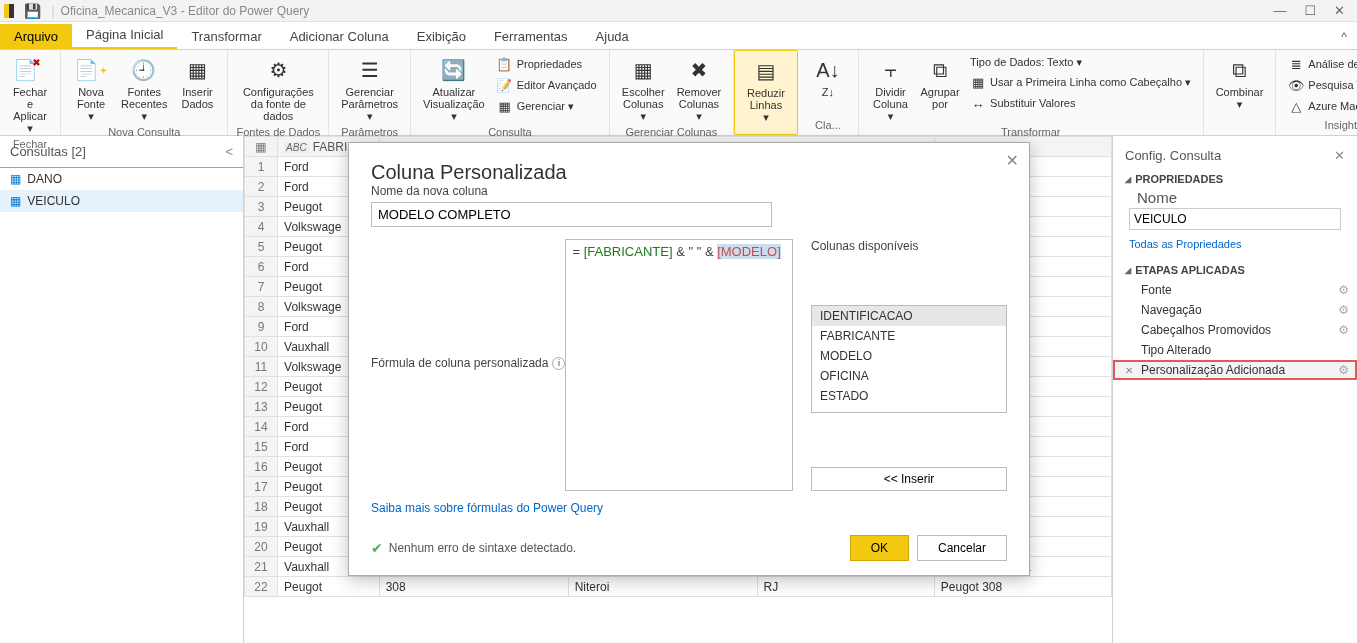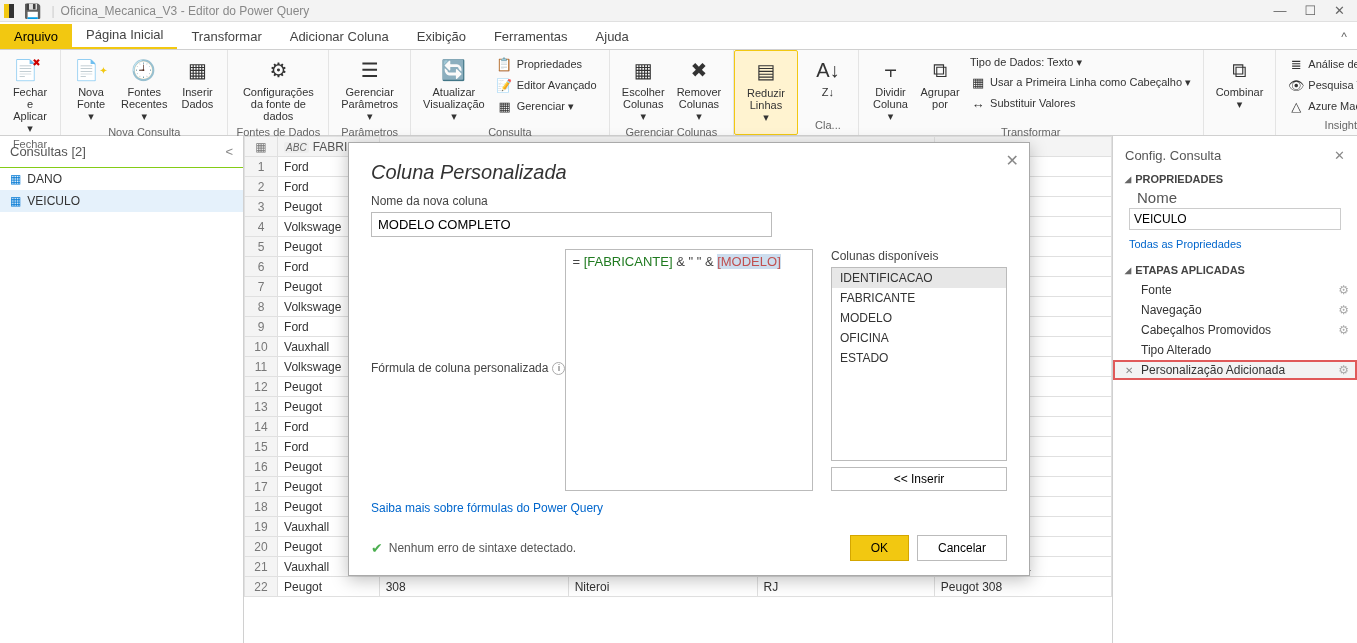--- a/index.html
+++ b/index.html
@@ -59,29 +59,29 @@
 .propinput input { width: 100%; padding: 3px 4px; font-size:12px; border:1px solid #ccc; }
 .link { color: #0066cc; padding: 2px 16px 8px 16px; font-size: 11px; cursor:pointer; }
 .step { padding: 3px 8px 3px 28px; font-size:12px; display:flex; align-items:center; position:relative; }
 .step .gear { margin-left:auto; color:#aaa; font-size:12px; }
 .step.selected-step { background:#f3f3f3; outline: 2px solid #e05a5a; outline-offset:-2px; }
 .step .x { position:absolute; left:12px; color:#888; font-size:10px; }
 
 
 .modal-overlay { position: absolute; left: 348px; top: 142px; width: 682px; height: 434px; background: #fff; border: 1px solid #aaa; box-shadow: 0 4px 16px rgba(0,0,0,0.25); z-index: 100; display:flex; flex-direction:column; padding: 18px 22px 14px 22px; }
 .modal-close { position:absolute; top:8px; right:10px; color:#888; font-size:16px; cursor:pointer; }
-.modal-title { font-size: 20px; color:#333; font-weight:400; margin-bottom: 10px; font-style: italic; }
+.modal-title { font-size: 20px; color:#333; font-weight:400; margin-bottom: 0; }
 .modal-desc { font-size:12px; color:#555; margin-bottom: 14px; }
 .modal-label { font-size:12px; color:#444; margin-bottom:4px; display:flex; align-items:center; gap:4px;}
 .modal-input { width: 401px; padding:4px 6px; font-size:13px; border:1px solid #bbb; margin-bottom:12px; }
 .modal-row { display:flex; gap:18px; flex:1; }
 .formula-box { flex:1; border:1px solid #bbb; padding:4px 6px; font-family: Consolas, monospace; font-size:13px; color:#444; position:relative; }
 .formula-box .field1 { color: #1f7a1f; }
 .formula-box .field2 { color: #c05050; }
-.avail-col { width: 176px; display:flex; flex-direction:column; }
+.avail-col { width: 196px; display:flex; flex-direction:column;gap:48px; }
 .avail-list { flex:1; border:1px solid #bbb; }
 .avail-list .item { padding:3px 8px; font-size:12px; cursor:pointer; }
 .avail-list .item.sel { background:#e7e7e7; }
 .insert-btn { margin-top:6px; padding:4px; border:1px solid #bbb; background:#fff; font-size:12px; cursor:pointer; }
 .modal-link { color:#0066cc; font-size:12px; margin: 10px 0 0 0; cursor:pointer; }
 .modal-footer { display:flex; align-items:center; margin-top: 20px; }
 .syntax-ok { display:flex; align-items:center; gap:6px; font-size:12px; color:#555; }
 .syntax-ok .chk { color: #4caf50; font-size:14px; }
 .modal-buttons { margin-left:auto; display:flex; gap:8px;align-items:center; }
 .modal-buttons button { padding:5px 20px; font-size:12px; border:1px solid #bbb; background:#fff; cursor:pointer; }

